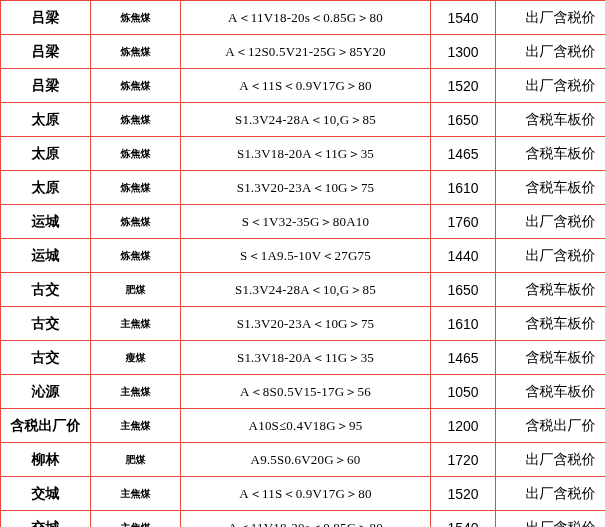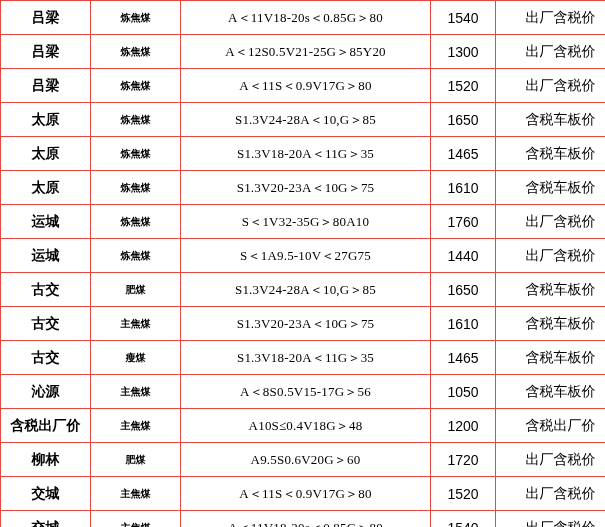--- a/index.html
+++ b/index.html
@@ -142,21 +142,21 @@
       <tr>
         <td class="col-region">沁源</td>
         <td class="col-type">主焦煤</td>
         <td class="col-spec">A＜8S0.5V15-17G＞56</td>
         <td class="col-price">1050</td>
         <td class="col-note">含税车板价</td>
       </tr>
       <tr>
         <td class="col-region">含税出厂价</td>
         <td class="col-type">主焦煤</td>
-        <td class="col-spec">A10S≤0.4V18G＞48</td>
+        <td class="col-spec">A10S≤0.4V18G＞95</td>
         <td class="col-price">1200</td>
         <td class="col-note">含税出厂价</td>
       </tr>
       <tr>
         <td class="col-region">柳林</td>
         <td class="col-type">肥煤</td>
         <td class="col-spec">A9.5S0.6V20G＞60</td>
         <td class="col-price">1720</td>
         <td class="col-note">出厂含税价</td>
       </tr>

